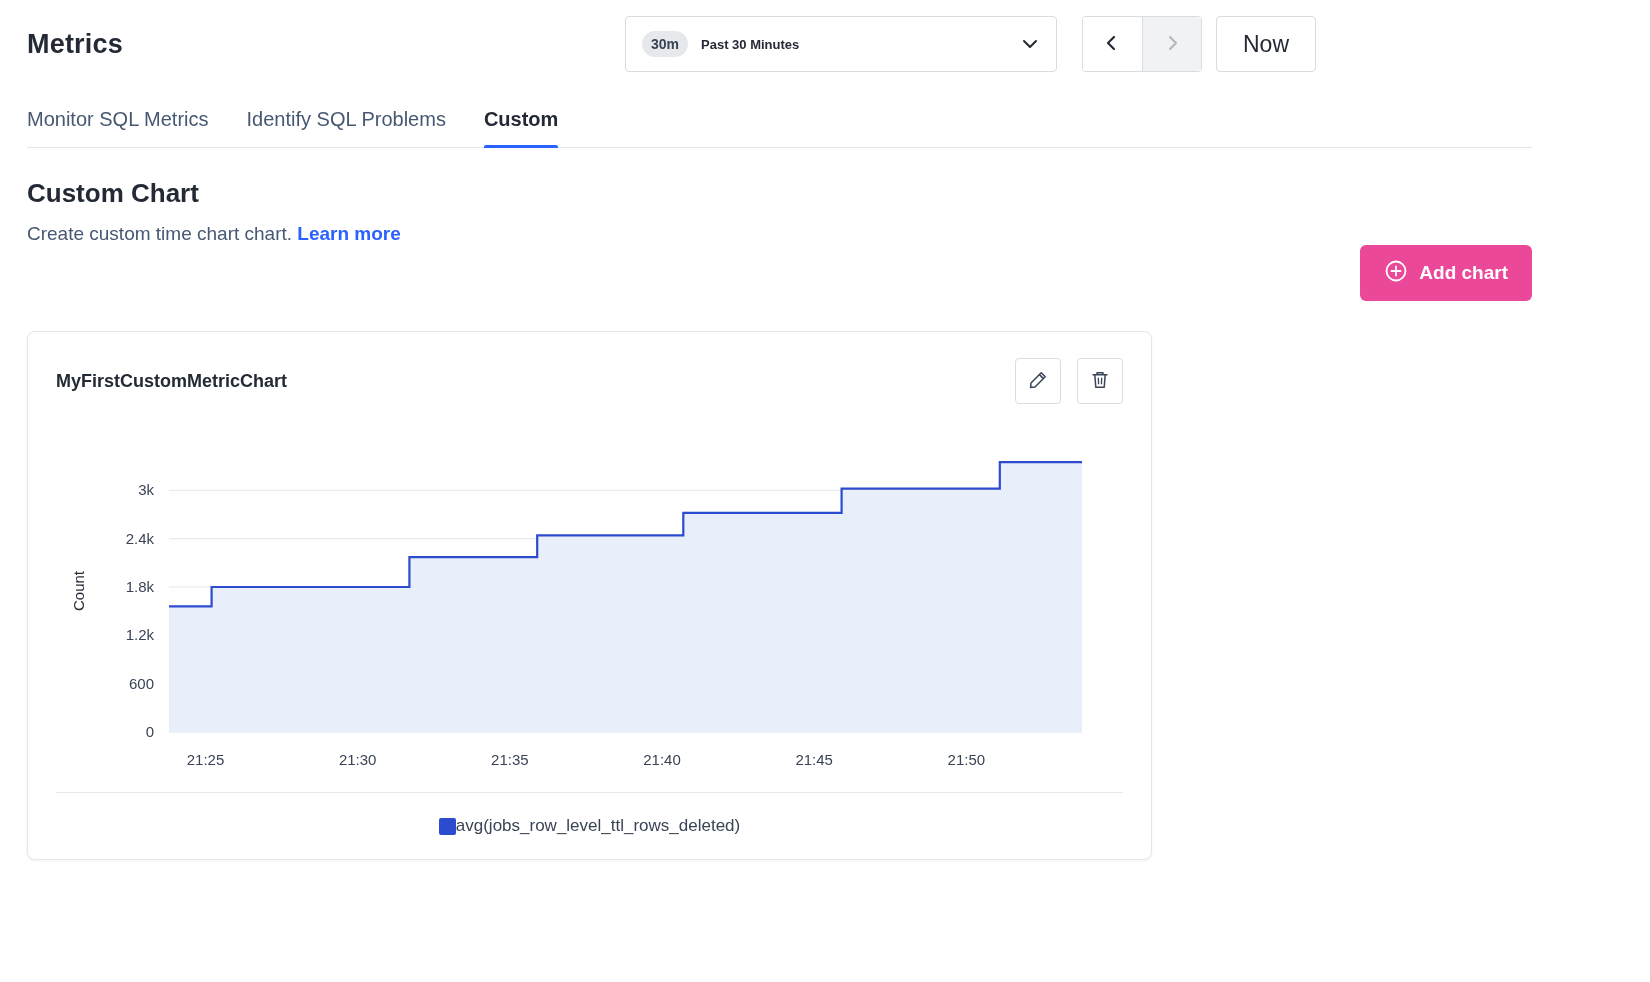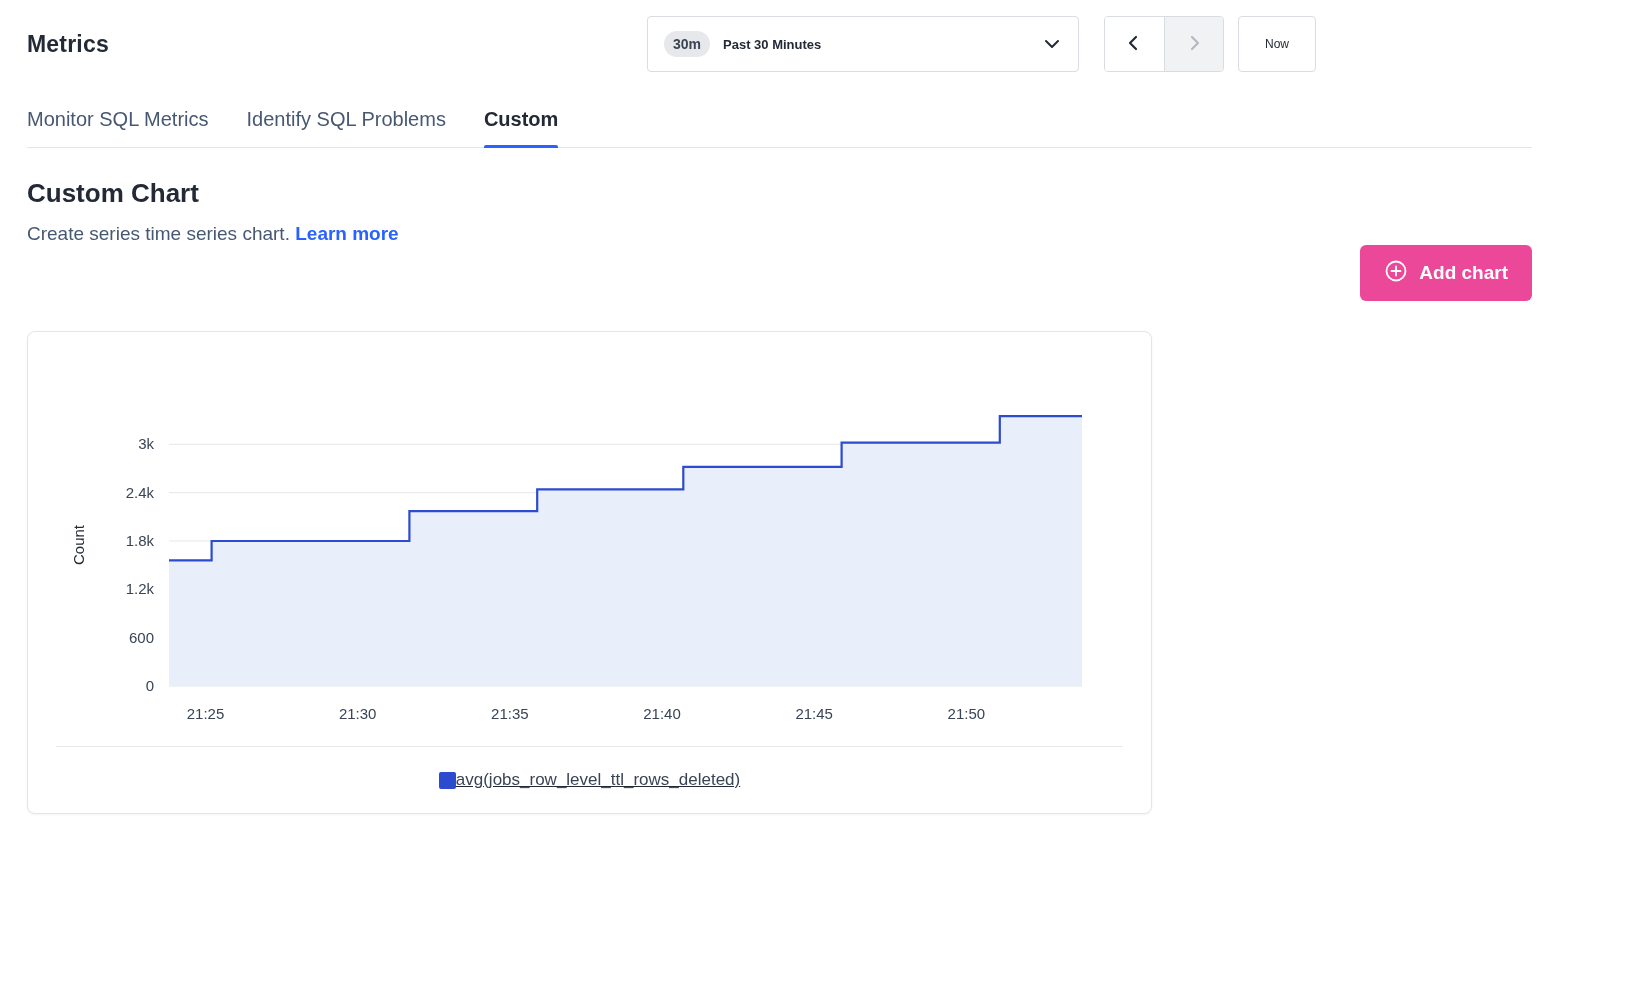--- a/index.html
+++ b/index.html
@@ -11,21 +11,21 @@
     font-family: "Liberation Sans", sans-serif;
     color: #242a35;
   }
   
   .topbar {
     display: flex;
     align-items: center;
     padding: 16px 27px 0 27px;
   }
   .page-title {
-    font-size: 23px;
+    font-size: 27px;
     font-weight: 700;
     margin: 0;
     letter-spacing: .2px;
     text-align: right;
   }
   .controls {
     margin-left: auto;
     margin-right: 307px;
     display: flex;
     align-items: center;
@@ -79,21 +79,21 @@
     border-left: 1px solid #d9dce1;
     cursor: default;
   }
   .now-btn {
     margin-left: 14px;
     height: 56px;
     padding: 0 26px;
     background: #fff;
     border: 1px solid #d9dce1;
     border-radius: 4px;
-    font-size: 12px;
+    font-size: 23px;
     font-weight: 500;
     color: #242a35;
     font-family: inherit;
     cursor: pointer;
   }
   
   .tabs {
     display: flex;
     gap: 38px;
     margin: 36px 118px 0 27px;
@@ -196,21 +196,20 @@
   .card-divider {
     border: none;
     border-top: 1px solid #e6e8ec;
     margin: 14px 0 0 0;
   }
   .legend-row {
     height: 66px;
     display: flex;
     align-items: center;
     justify-content: center;
-    text-decoration: underline;
   }
   .legend-swatch {
     width: 17px;
     height: 17px;
     border-radius: 2px;
     background: #2c4bce;
   }
   .legend-label {
     font-size: 17px;
     color: #394455;
@@ -257,37 +256,61 @@
 <div class="tabs">
   <div class="tab">Monitor SQL Metrics</div>
   <div class="tab">Identify SQL Problems</div>
   <div class="tab active">Custom</div>
 </div>
 
 <div class="section-header">
   <div>
     <h2 class="section-title">Custom Chart</h2>
     <p class="section-desc">
-      <span>Create series time series chart.</span>
+      <span>Create custom time chart chart.</span>
       <a class="learn-more">Learn more</a>
     </p>
   </div>
   <button class="add-chart-btn">
     <span>
       <svg width="24" height="24" viewBox="0 0 24 24">
           <circle cx="12" cy="12" r="9.5" fill="none" stroke="#fff" stroke-width="1.8"></circle>
           <line x1="12" y1="7.5" x2="12" y2="16.5" stroke="#fff" stroke-width="1.8" stroke-linecap="round"></line>
           <line x1="7.5" y1="12" x2="16.5" y2="12" stroke="#fff" stroke-width="1.8" stroke-linecap="round"></line>
         </svg>
     </span>
     <span>Add chart</span>
   </button>
 </div>
 
 <div class="chart-card">
+  <div class="card-header">
+    <h3 class="card-title">MyFirstCustomMetricChart</h3>
+    <div class="card-actions">
+      <button class="icon-btn">
+        <span>
+          <svg width="20" height="20" viewBox="0 0 20 20">
+              <path d="M13.2 2.8 L17.2 6.8 L7 17 L2.6 17.4 L3 13 Z" fill="none" stroke="#394455" stroke-width="1.5" stroke-linejoin="round"></path>
+              <line x1="11.4" y1="4.6" x2="15.4" y2="8.6" stroke="#394455" stroke-width="1.5"></line>
+            </svg>
+        </span>
+      </button>
+      <button class="icon-btn">
+        <span>
+          <svg width="20" height="20" viewBox="0 0 20 20">
+              <path d="M7 4.5 V2.8 H13 V4.5" fill="none" stroke="#394455" stroke-width="1.5" stroke-linejoin="round"></path>
+              <line x1="3" y1="4.8" x2="17" y2="4.8" stroke="#394455" stroke-width="1.5" stroke-linecap="round"></line>
+              <path d="M4.8 4.8 L5.8 17.2 H14.2 L15.2 4.8" fill="none" stroke="#394455" stroke-width="1.5" stroke-linejoin="round"></path>
+              <line x1="8.3" y1="7.8" x2="8.6" y2="14.2" stroke="#394455" stroke-width="1.3"></line>
+              <line x1="11.7" y1="7.8" x2="11.4" y2="14.2" stroke="#394455" stroke-width="1.3"></line>
+            </svg>
+        </span>
+      </button>
+    </div>
+  </div>
 
   <div class="chart-wrap">
     <svg class="metric-chart" viewBox="0 0 1065 340">
         <line x1="113" x2="1026" y1="294" y2="294" stroke="#e4e7eb" stroke-width="1"></line>
         <text class="tick" x="98" y="299" text-anchor="end">0</text>
         <line x1="113" x2="1026" y1="245.65714285714284" y2="245.65714285714284" stroke="#e4e7eb" stroke-width="1"></line>
         <text class="tick" x="98" y="250.65714285714284" text-anchor="end">600</text>
         <line x1="113" x2="1026" y1="197.31428571428572" y2="197.31428571428572" stroke="#e4e7eb" stroke-width="1"></line>
         <text class="tick" x="98" y="202.31428571428572" text-anchor="end">1.2k</text>
         <line x1="113" x2="1026" y1="148.9714285714286" y2="148.9714285714286" stroke="#e4e7eb" stroke-width="1"></line>

